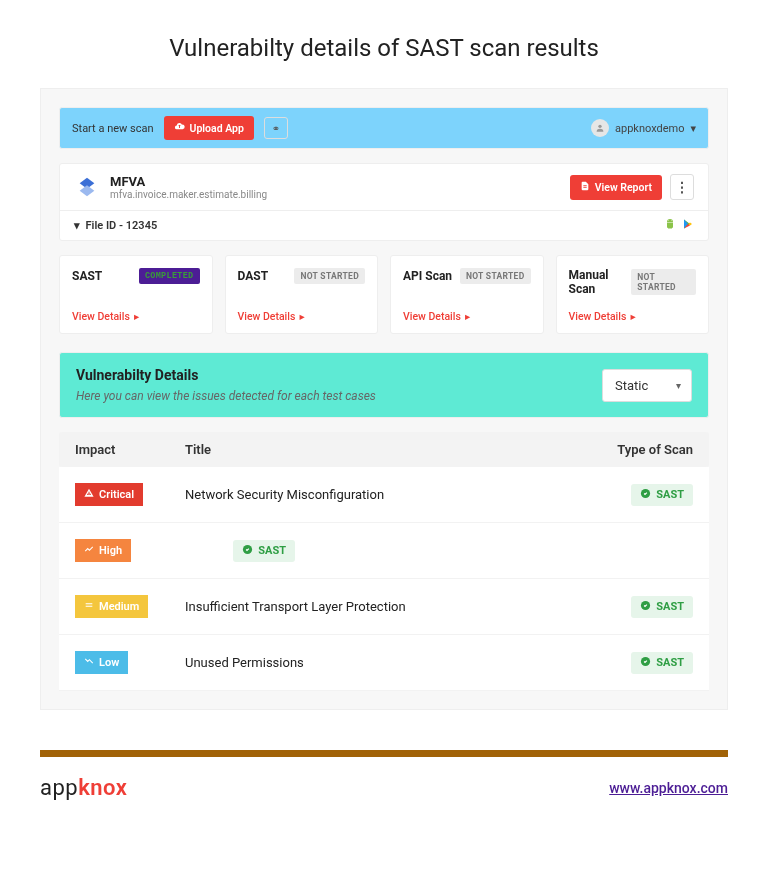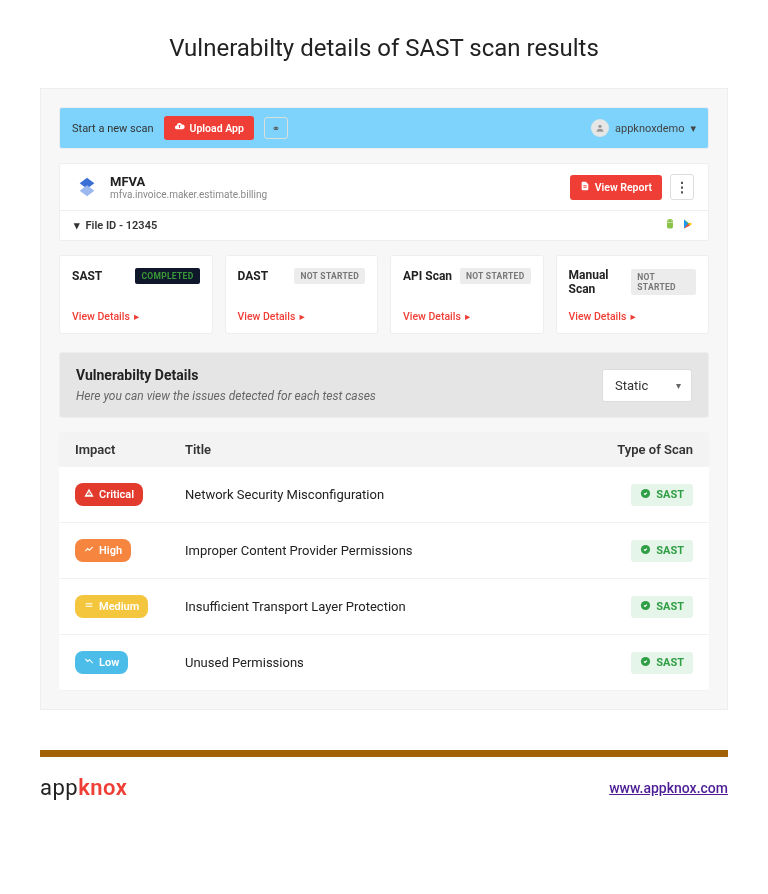--- a/index.html
+++ b/index.html
@@ -23,34 +23,34 @@
   .view-report-btn { background: #ef3e36; color: #fff; font-size: 10.5px; font-weight: 600; padding: 6px 10px; border-radius: 3px; display: inline-flex; align-items: center; gap: 5px; cursor: pointer; }
   .kebab-btn { border: 1px solid #ddd; border-radius: 3px; width: 24px; height: 26px; display: inline-flex; align-items: center; justify-content: center; font-size: 14px; color: #555; cursor: pointer; font-weight: 700; }
   .file-bar { border-top: 1px solid #eee; padding: 7px 14px; display: flex; align-items: center; justify-content: space-between; font-size: 11px; font-weight: 600; color: #333; }
   .file-left { display: inline-flex; align-items: center; gap: 6px; }
   .platform-icons { display: inline-flex; gap: 6px; }
   .scan-row { display: flex; gap: 12px; margin-bottom: 18px; }
   .scan-card { flex: 1; background: #fff; border: 1px solid #eee; border-radius: 3px; padding: 12px 12px 10px; display: flex; flex-direction: column; justify-content: space-between; min-height: 62px; }
   .scan-top { display: flex; align-items: center; justify-content: space-between; }
   .scan-name { font-size: 12px; font-weight: 700; }
   .status-badge { font-size: 8.5px; font-weight: 700; padding: 3px 6px; border-radius: 2px; letter-spacing: .3px; }
-  .status-completed { background: #0f172a; color: #3a9a3a; }
+  .status-completed { background: #4c1d95; color: #3a9a3a; font-family: Liberation Mono, monospace; }
   .status-notstarted { background: #ececec; color: #777; }
   .view-details { font-size: 10.5px; color: #ef3e36; font-weight: 500; margin-top: 14px; display: inline-flex; align-items: center; gap: 4px; cursor: pointer; }
-  .vuln-header-card { background: #e5e5e5; border: 1px solid #eee; border-radius: 3px; padding: 14px 16px; display: flex; align-items: center; justify-content: space-between; margin-bottom: 14px; }
+  .vuln-header-card { background: #5eead4; border: 1px solid #eee; border-radius: 3px; padding: 14px 16px; display: flex; align-items: center; justify-content: space-between; margin-bottom: 14px; }
   .vuln-header-title { font-size: 14px; font-weight: 700; }
   .vuln-header-sub { font-size: 12px; color: #666; margin-top: 6px; font-style: italic; }
   .filter-select { border: 1px solid #ddd; border-radius: 3px; padding: 8px 28px 8px 12px; font-size: 13px; color: #333; background: #fff; cursor: pointer; position: relative; min-width: 90px; }
   .filter-caret { position: absolute; right: 10px; top: 50%; transform: translateY(-50%); font-size: 10px; color: #666; }
   .table-head { background: #f3f3f3; display: flex; padding: 10px 16px; font-size: 13px; font-weight: 600; color: #333; border-radius: 3px; }
   .col-impact { width: 110px; }
   .col-title { flex: 1; }
   .col-type { width: 110px; text-align: right; }
   .table-row { background: #fff; display: flex; align-items: center; padding: 16px 16px; border-bottom: 1px solid #f2f2f2; }
-  .impact-badge { display: inline-flex; gap: 5px; color: #fff; font-size: 11px; font-weight: 600; padding: 5px 9px; border-radius: 8px; }
+  .impact-badge { display: inline-flex; gap: 5px; color: #fff; font-size: 11px; font-weight: 600; padding: 5px 9px; border-radius: 0; }
   .impact-critical { background: #e23b2e; }
   .impact-high { background: #f5853f; }
   .impact-medium { background: #f4c63d; }
   .impact-low { background: #4cbce8; }
   .row-title { font-size: 13px; color: #222; }
   .type-badge { display: inline-flex; align-items: center; gap: 5px; background: #e6f5ea; color: #2f9e44; font-size: 11px; font-weight: 700; padding: 4px 9px; border-radius: 3px; float: right; }
   .footer { margin: 40px 40px 30px; border-top: 7px solid #a16207; padding-top: 18px; display: flex; align-items: center; justify-content: space-between; }
   .logo { font-size: 22px; font-weight: 400; letter-spacing: .5px; }
   .logo .app { color: #222; }
   .logo .knox { color: #ef3e36; font-weight: 600; }
@@ -226,21 +226,20 @@
         </div>
         <div class="table-row">
     <div class="col-impact">
       <span class="impact-badge impact-high">
         <span><svg width="10" height="10" viewBox="0 0 24 24" fill="none" stroke="#fff" stroke-width="2.5">
                   <polyline points="3,17 9,11 13,15 21,7"></polyline>
                 </svg></span>
         <span>High</span>
       </span>
     </div>
-    <div class="col-title row-title">Improper Content Provider Permissions</div>
     <div class="col-type">
       <span class="type-badge">
         <span>
           <svg width="11" height="11" viewBox="0 0 24 24" fill="#2f9e44">
                   <circle cx="12" cy="12" r="10"></circle>
                   <path d="M9 12l2 2 4-4" stroke="#fff" stroke-width="2.5" fill="none"></path>
                 </svg>
         </span>
         <span>SAST</span>
       </span>

